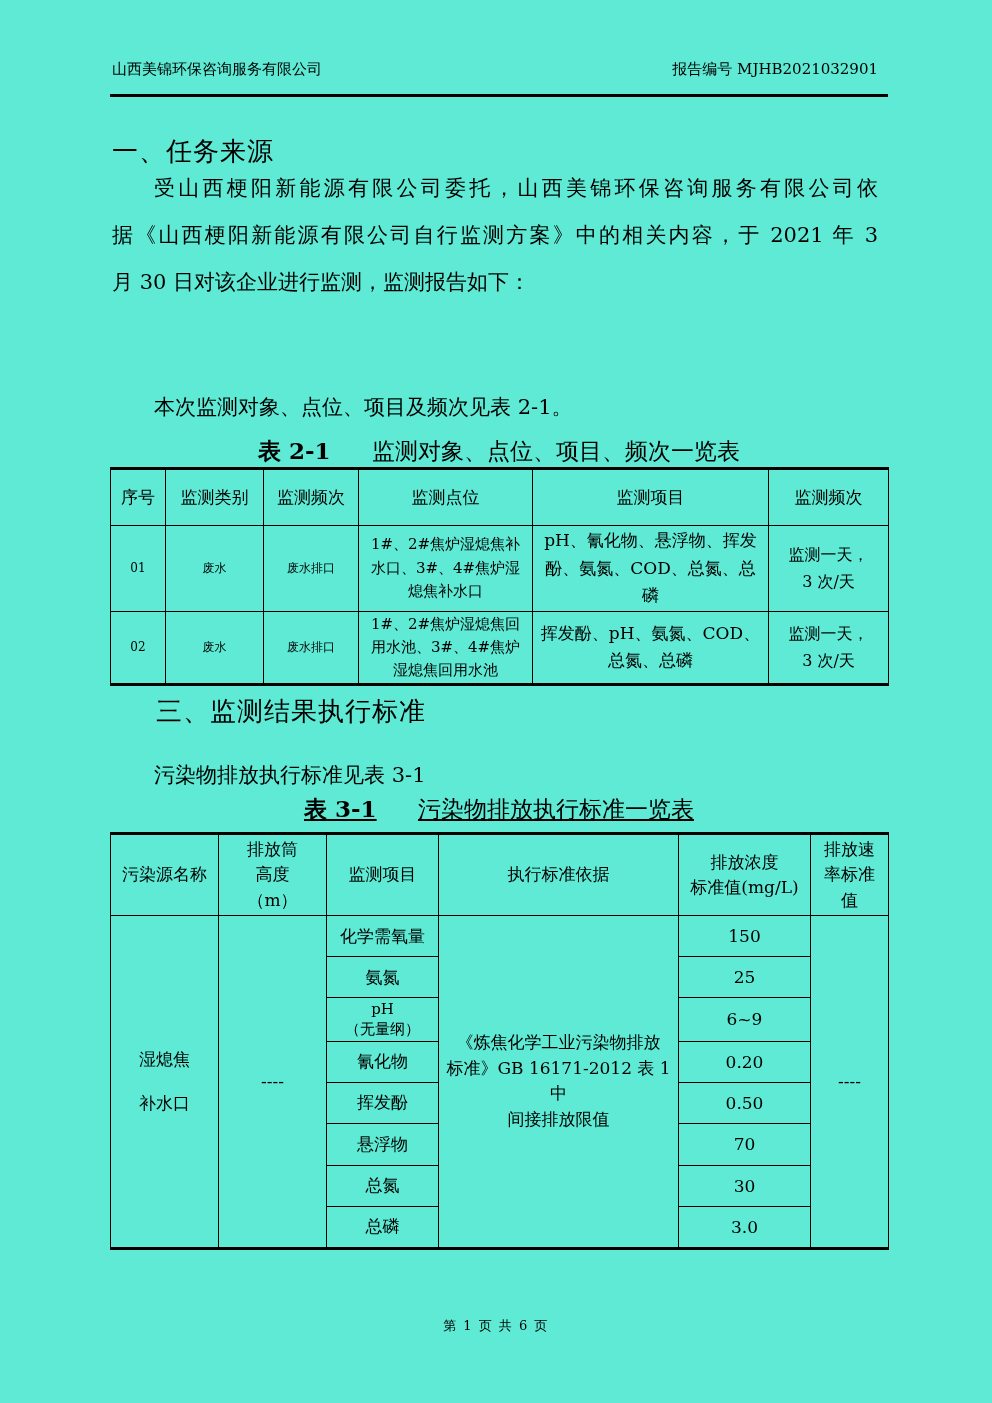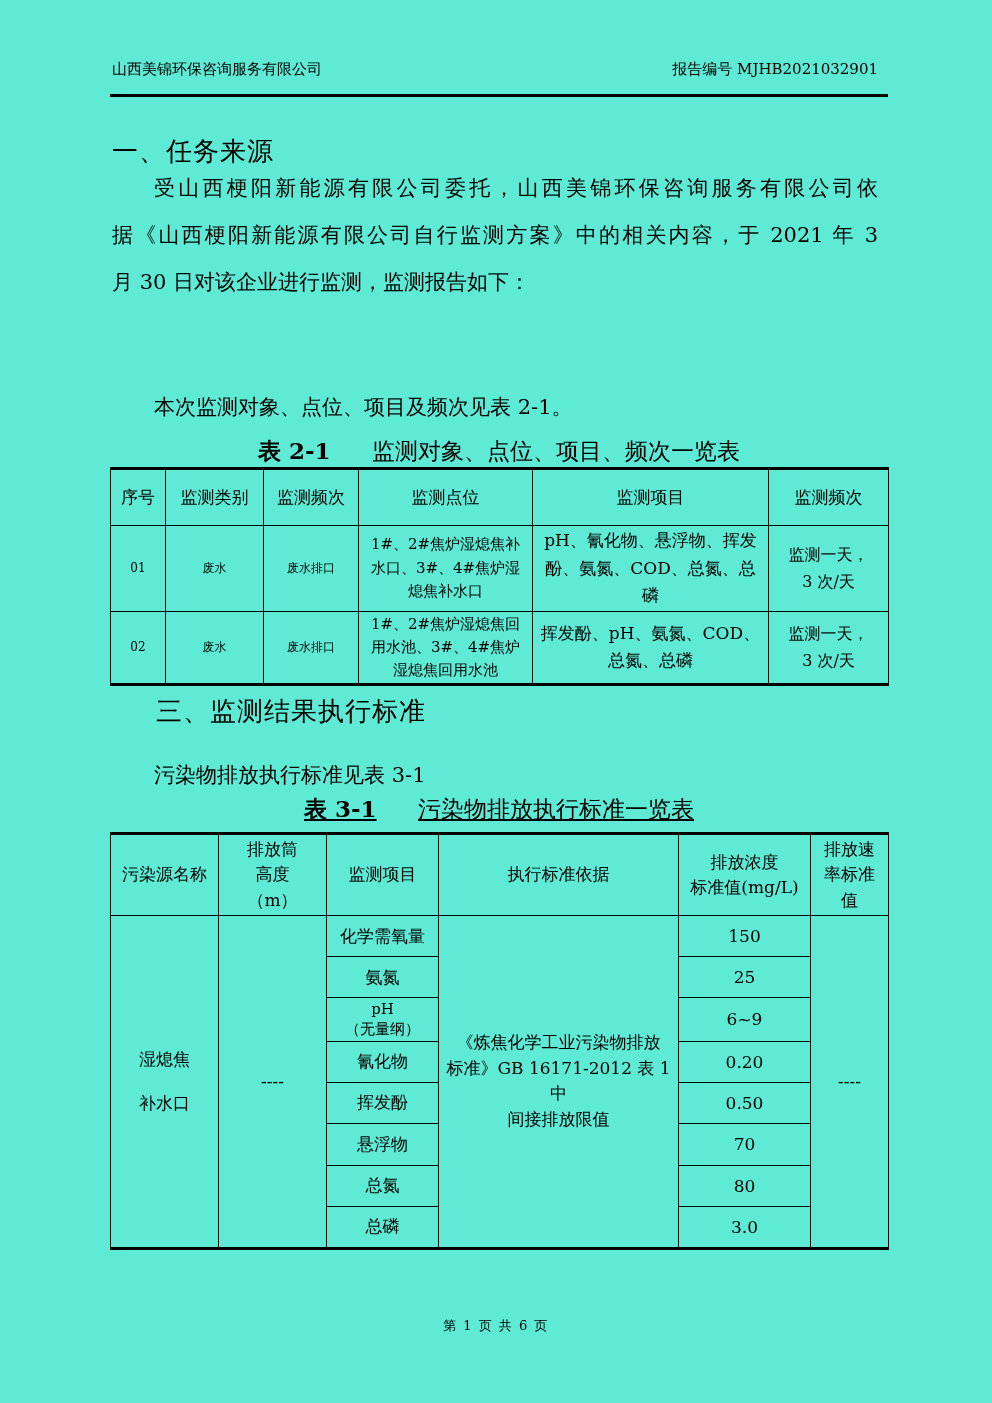--- a/index.html
+++ b/index.html
@@ -179,21 +179,21 @@
     <tr class="h41">
       <td>挥发酚</td>
       <td>0.50</td>
     </tr>
     <tr class="h42">
       <td>悬浮物</td>
       <td>70</td>
     </tr>
     <tr class="h41">
       <td>总氮</td>
-      <td>80</td>
+      <td>30</td>
     </tr>
     <tr class="h42">
       <td>总磷</td>
       <td>3.0</td>
     </tr>
   </tbody>
     </table>
 
   <div class="footer">第 1 页 共 6 页</div>
 

